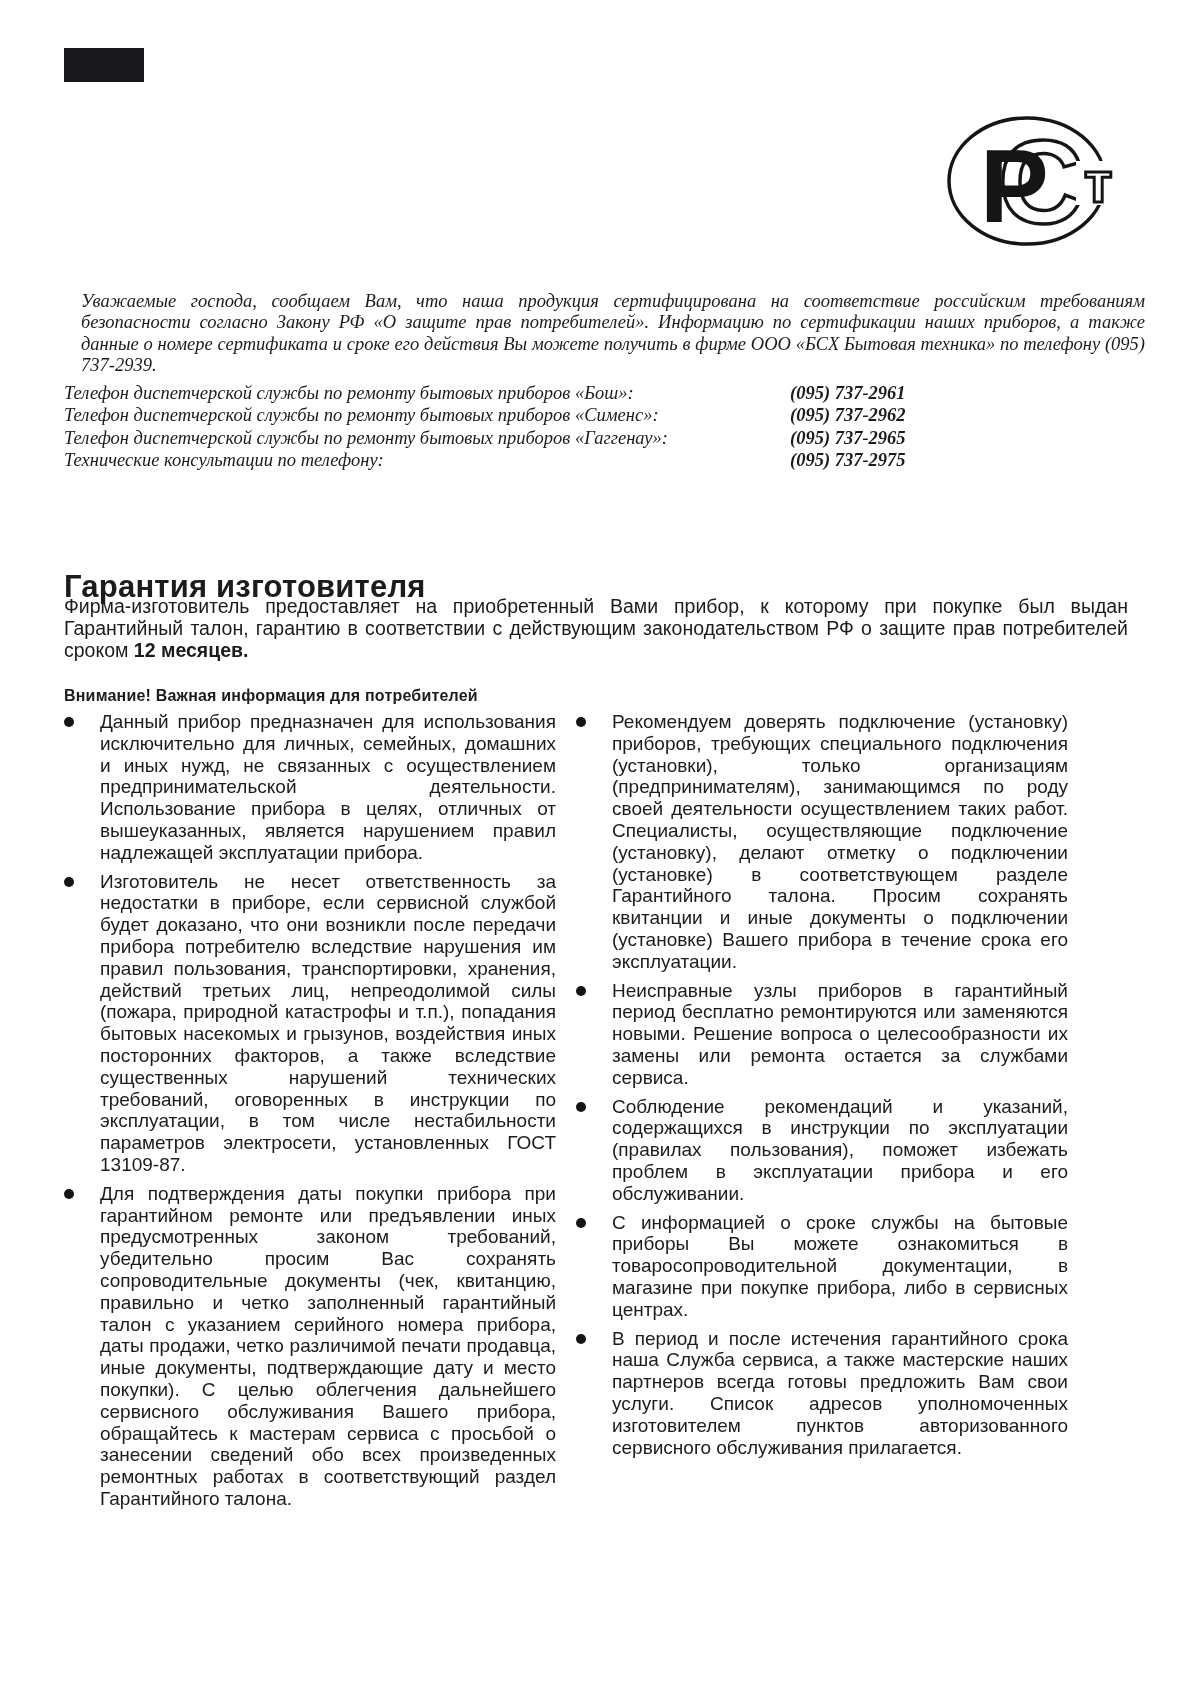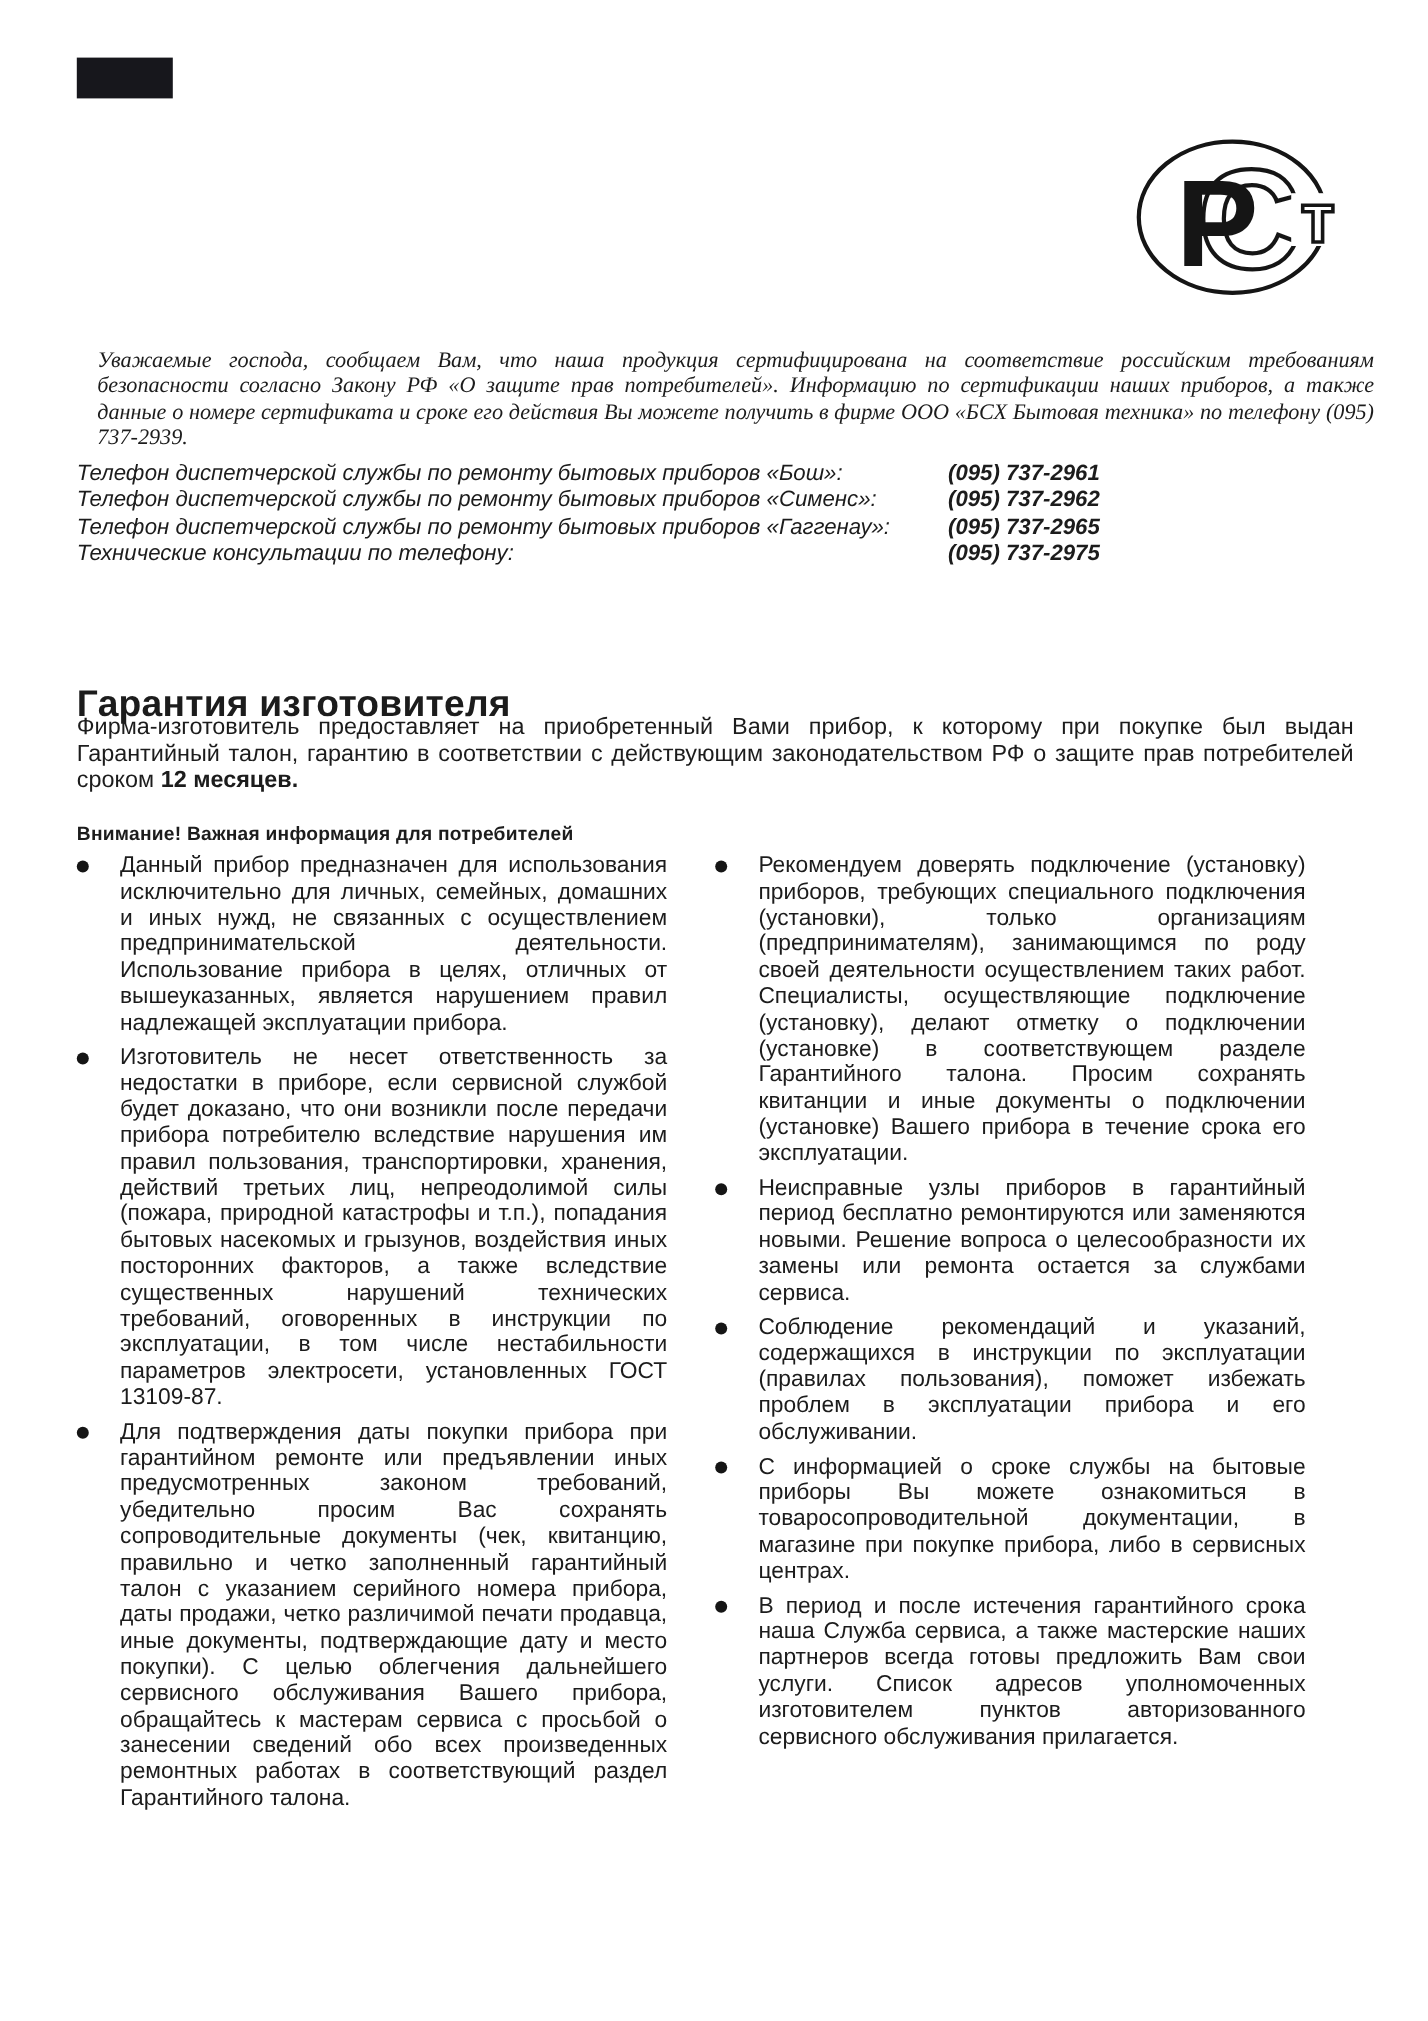--- a/index.html
+++ b/index.html
@@ -42,20 +42,21 @@
     text-align: justify;
     font-family: Liberation Serif, serif;
   }
   .contacts {
     position: absolute;
     left: 64px;
     top: 383px;
     width: 1064px;
     font-size: 18.5px;
     font-style: italic;
+    font-family: Liberation Serif, serif;
   }
   .contact-row {
     position: relative;
     height: 22.3px;
     white-space: nowrap;
   }
   .contact-label { font-style: italic; }
   .contact-phone {
     position: absolute;
     left: 726px;
@@ -88,21 +89,21 @@
     font-size: 16px;
     font-weight: bold;
     letter-spacing: 0.2px;
   }
   .columns {
     position: absolute;
     left: 64px;
     top: 711px;
     width: 1028px;
     display: flex;
-    gap: 40px;
+    gap: 20px;
   }
   .col {
     width: 492px;
     flex: 0 0 492px;
   }
   .bullet {
     display: flex;
     margin-bottom: 7px;
   }
   .dot {

